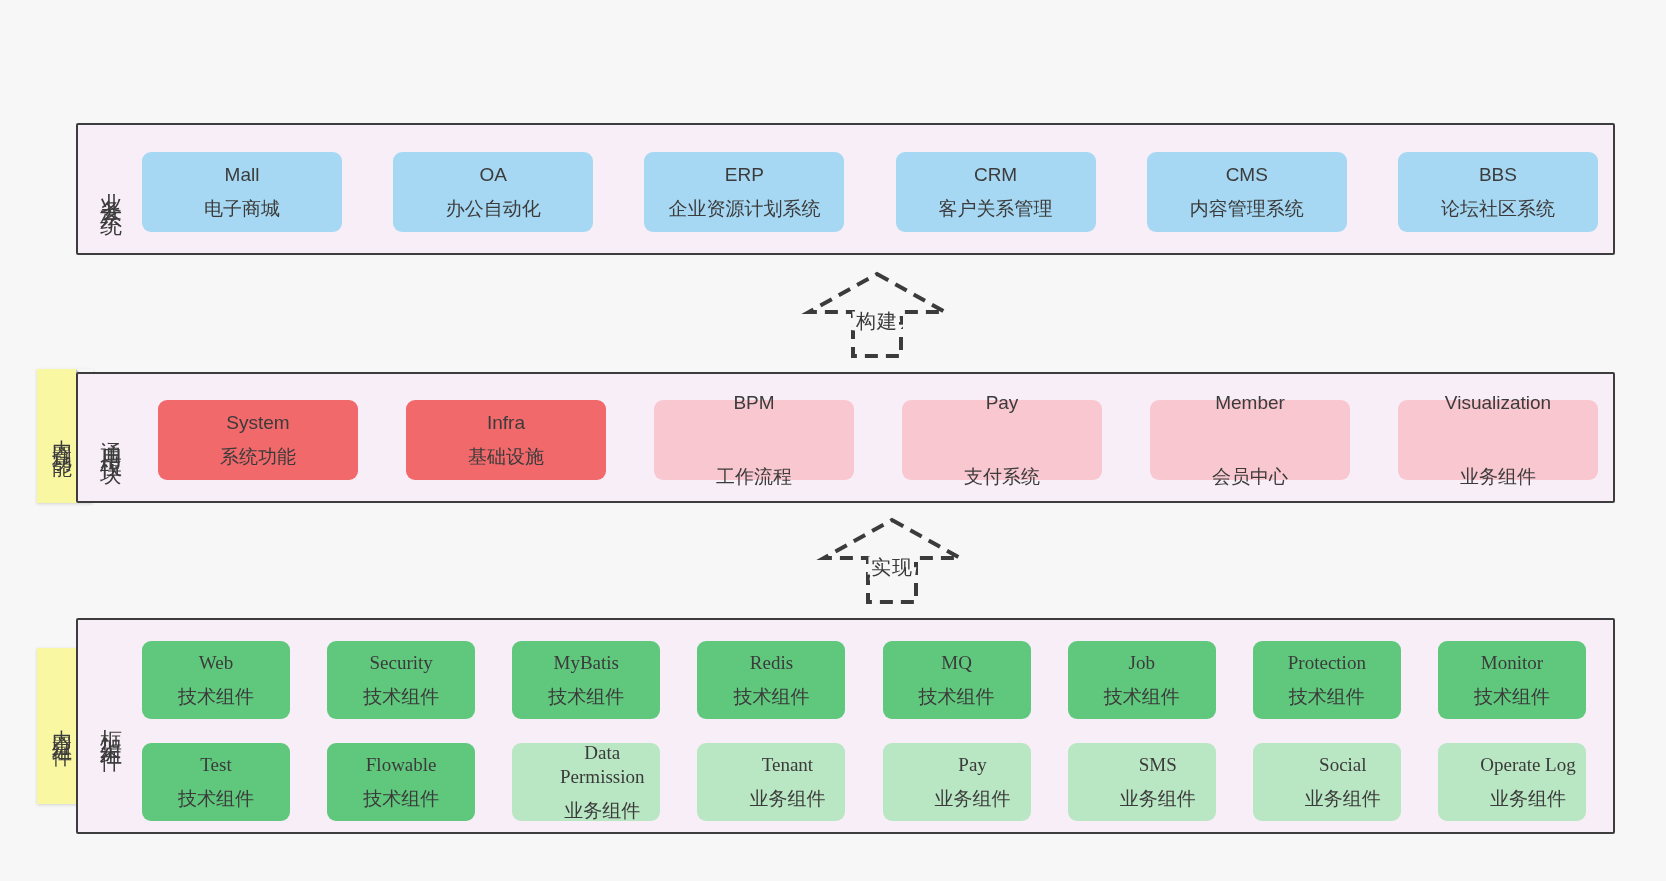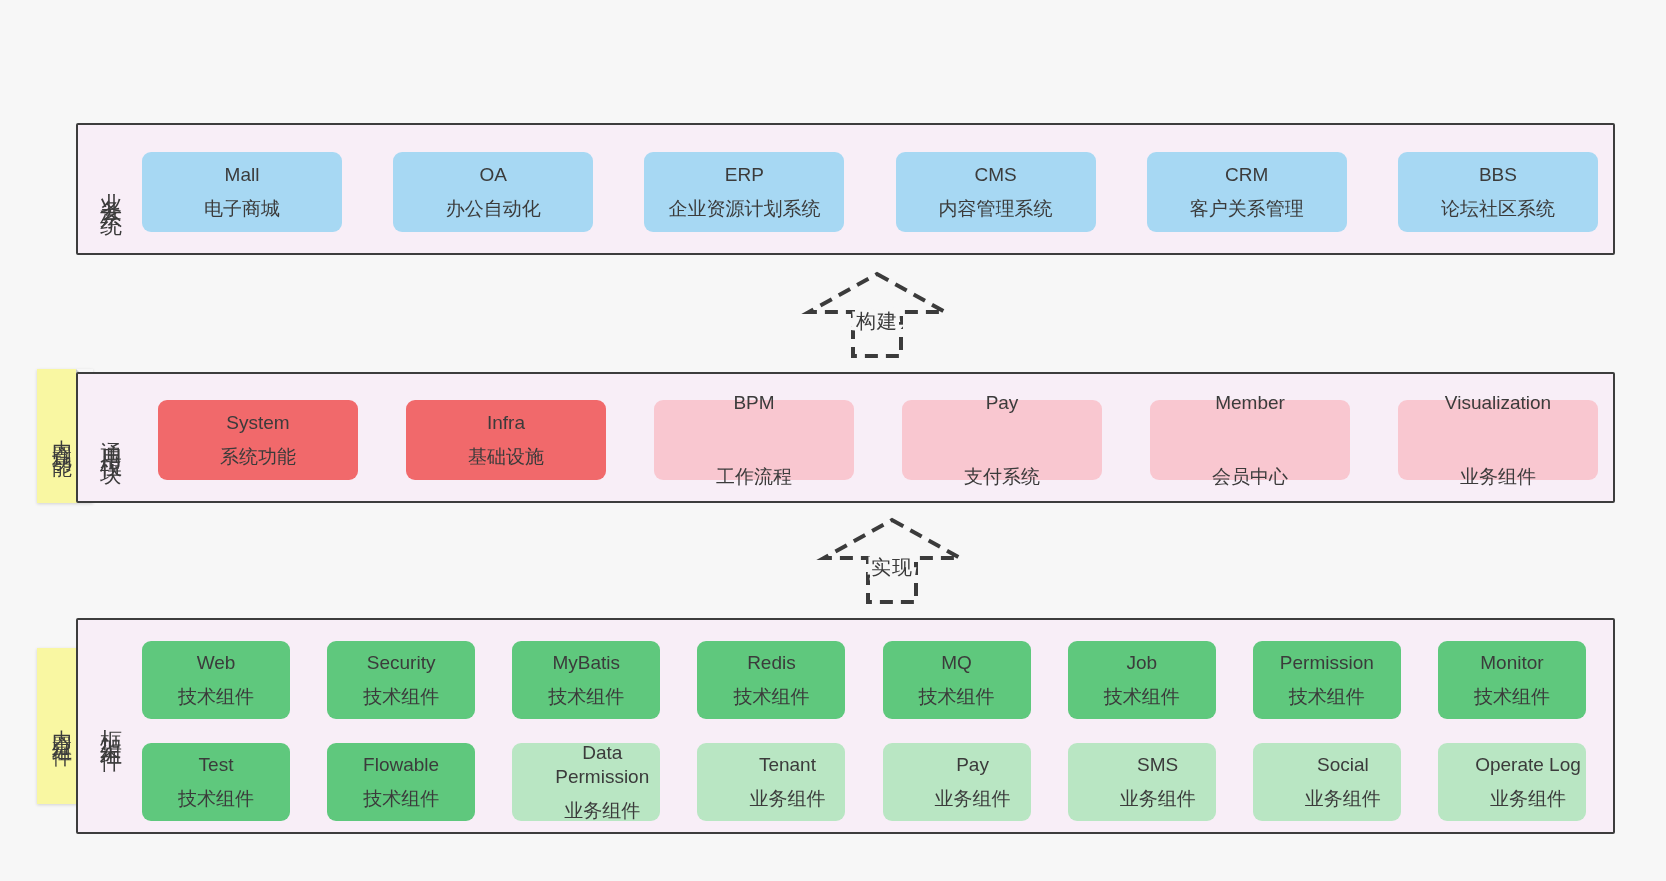--- a/index.html
+++ b/index.html
@@ -28,21 +28,21 @@
   .row{position:absolute;display:flex;justify-content:space-between;}
   .row-6{left:64px;right:15px;top:27px;}
   .row-8{left:64px;right:27px;}
   .row-8.r1{top:21px;}
   .row-8.r2{top:123px;}
   .box{
     border-radius:9px;display:flex;flex-direction:column;justify-content:center;
     align-items:center;text-align:center;color:var(--text);
   }
   .row-6 .box{width:200px;height:80px;}
-  .row-8 .box{width:148px;height:78px;}
+  .row-8 .box{width:148px;height:78px;font-family:Liberation Serif, serif;}
   .box .t{font-size:19px;line-height:1.25;}
   .box .s{font-size:19px;line-height:1.2;margin-top:12px;}
   .blue{background:var(--blue);}
   .red{background:var(--red);}
   .pink{background:var(--pink);gap:39px;}
   .green{background:var(--green);}
   .lightgreen{background:var(--lightgreen);padding-left:32px;}
   .note{
     position:absolute;left:37px;width:56px;background:var(--note);z-index:0;
     display:flex;align-items:center;justify-content:center;
@@ -82,26 +82,26 @@
     </div>
     <div class="box blue">
       <span class="t">OA</span>
       <span class="s">办公自动化</span>
     </div>
     <div class="box blue">
       <span class="t">ERP</span>
       <span class="s">企业资源计划系统</span>
     </div>
     <div class="box blue">
+      <span class="t">CRM</span>
+      <span class="s">客户关系管理</span>
+    </div>
+    <div class="box blue">
       <span class="t">CMS</span>
       <span class="s">内容管理系统</span>
-    </div>
-    <div class="box blue">
-      <span class="t">CRM</span>
-      <span class="s">客户关系管理</span>
     </div>
     <div class="box blue">
       <span class="t">BBS</span>
       <span class="s">论坛社区系统</span>
     </div>
   </div>
 </section>
 
 <svg class="arrow" style="left:797px;top:268px;" width="160" height="92" viewBox="0 0 160 92">
   <polygon class="arrow-shape" points="80,6 148,44 104,44 104,88 56,88 56,44 12,44"></polygon>
@@ -172,21 +172,21 @@
     </div>
     <div class="box green">
       <span class="t">MQ</span>
       <span class="s">技术组件</span>
     </div>
     <div class="box green">
       <span class="t">Job</span>
       <span class="s">技术组件</span>
     </div>
     <div class="box green">
-      <span class="t">Permission</span>
+      <span class="t">Protection</span>
       <span class="s">技术组件</span>
     </div>
     <div class="box green">
       <span class="t">Monitor</span>
       <span class="s">技术组件</span>
     </div>
   </div>
   <div class="row row-8 r2">
     <div class="box green">
       <span class="t">Test</span>

